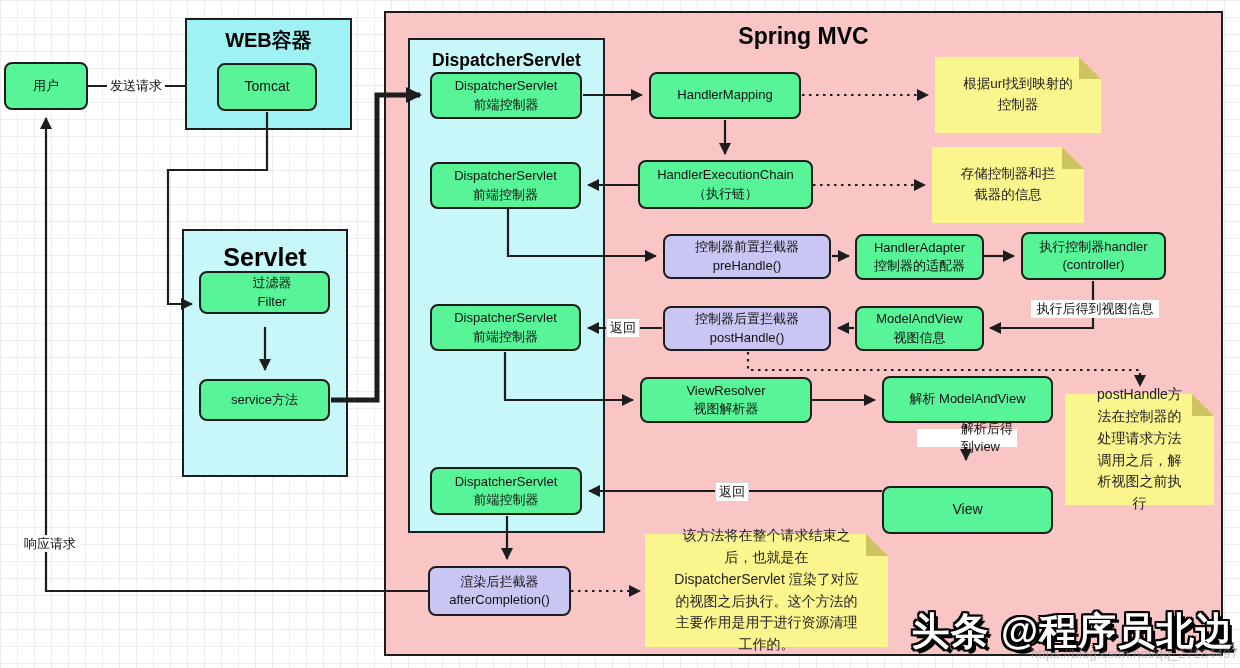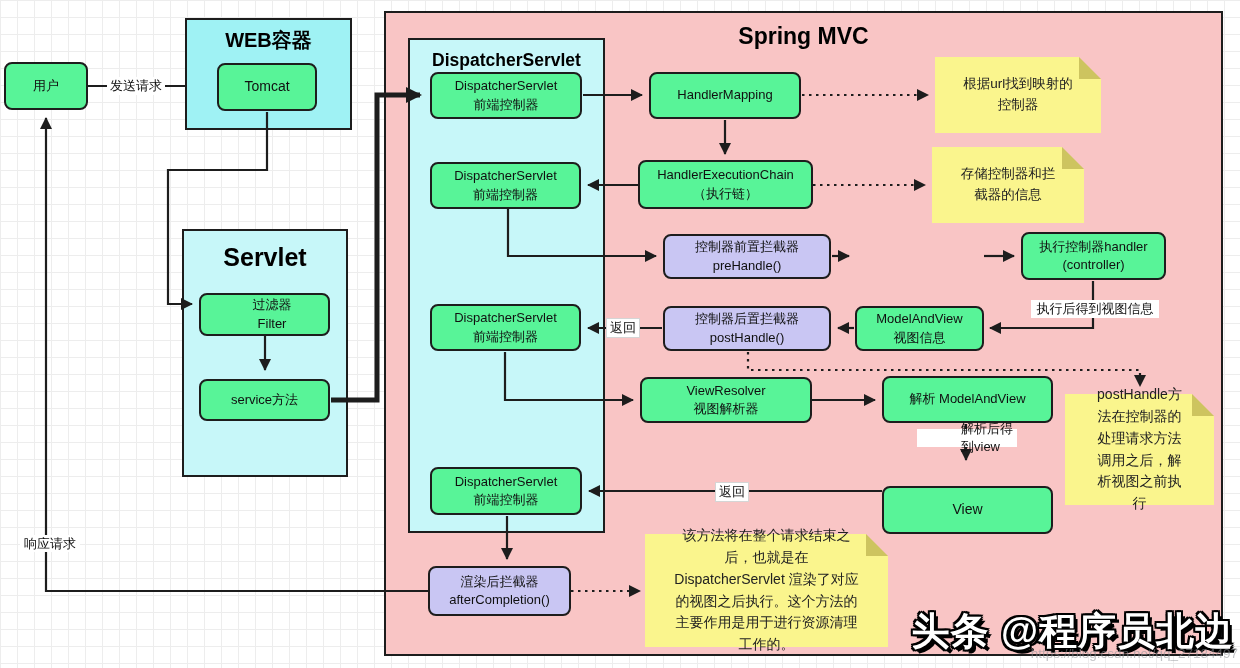--- a/index.html
+++ b/index.html
@@ -101,21 +101,21 @@
   </svg>
 
   <div class="box green" style="left:4px;top:62px;width:84px;height:48px;">
     <span>用户</span>
   </div>
 
   <div class="box green" style="left:217px;top:63px;width:100px;height:48px;font-size:14px;">
     <span>Tomcat</span>
   </div>
 
-  <div class="box green" style="left:199px;top:293px;width:131px;height:43px;padding-left:15px;">
+  <div class="box green" style="left:199px;top:271px;width:131px;height:43px;padding-left:15px;">
     <span>过滤器</span>
     <span>Filter</span>
   </div>
 
   <div class="box green" style="left:199px;top:379px;width:131px;height:42px;">
     <span>service方法</span>
   </div>
 
   <div class="box green" style="left:430px;top:72px;width:152px;height:47px;">
     <span>DispatcherServlet</span>
@@ -141,20 +141,24 @@
   <div class="box green" style="left:638px;top:160px;width:175px;height:49px;">
     <span>HandlerExecutionChain</span>
     <span>（执行链）</span>
   </div>
 
   <div class="box purple" style="left:663px;top:234px;width:168px;height:45px;">
     <span>控制器前置拦截器</span>
     <span>preHandle()</span>
   </div>
 
+  <div class="box green" style="left:855px;top:234px;width:129px;height:46px;">
+    <span>HandlerAdapter</span>
+    <span>控制器的适配器</span>
+  </div>
 
   <div class="box green" style="left:1021px;top:232px;width:145px;height:48px;">
     <span>执行控制器handler</span>
     <span>(controller)</span>
   </div>
 
   <div class="box green" style="left:855px;top:306px;width:129px;height:45px;">
     <span>ModelAndView</span>
     <span>视图信息</span>
   </div>

